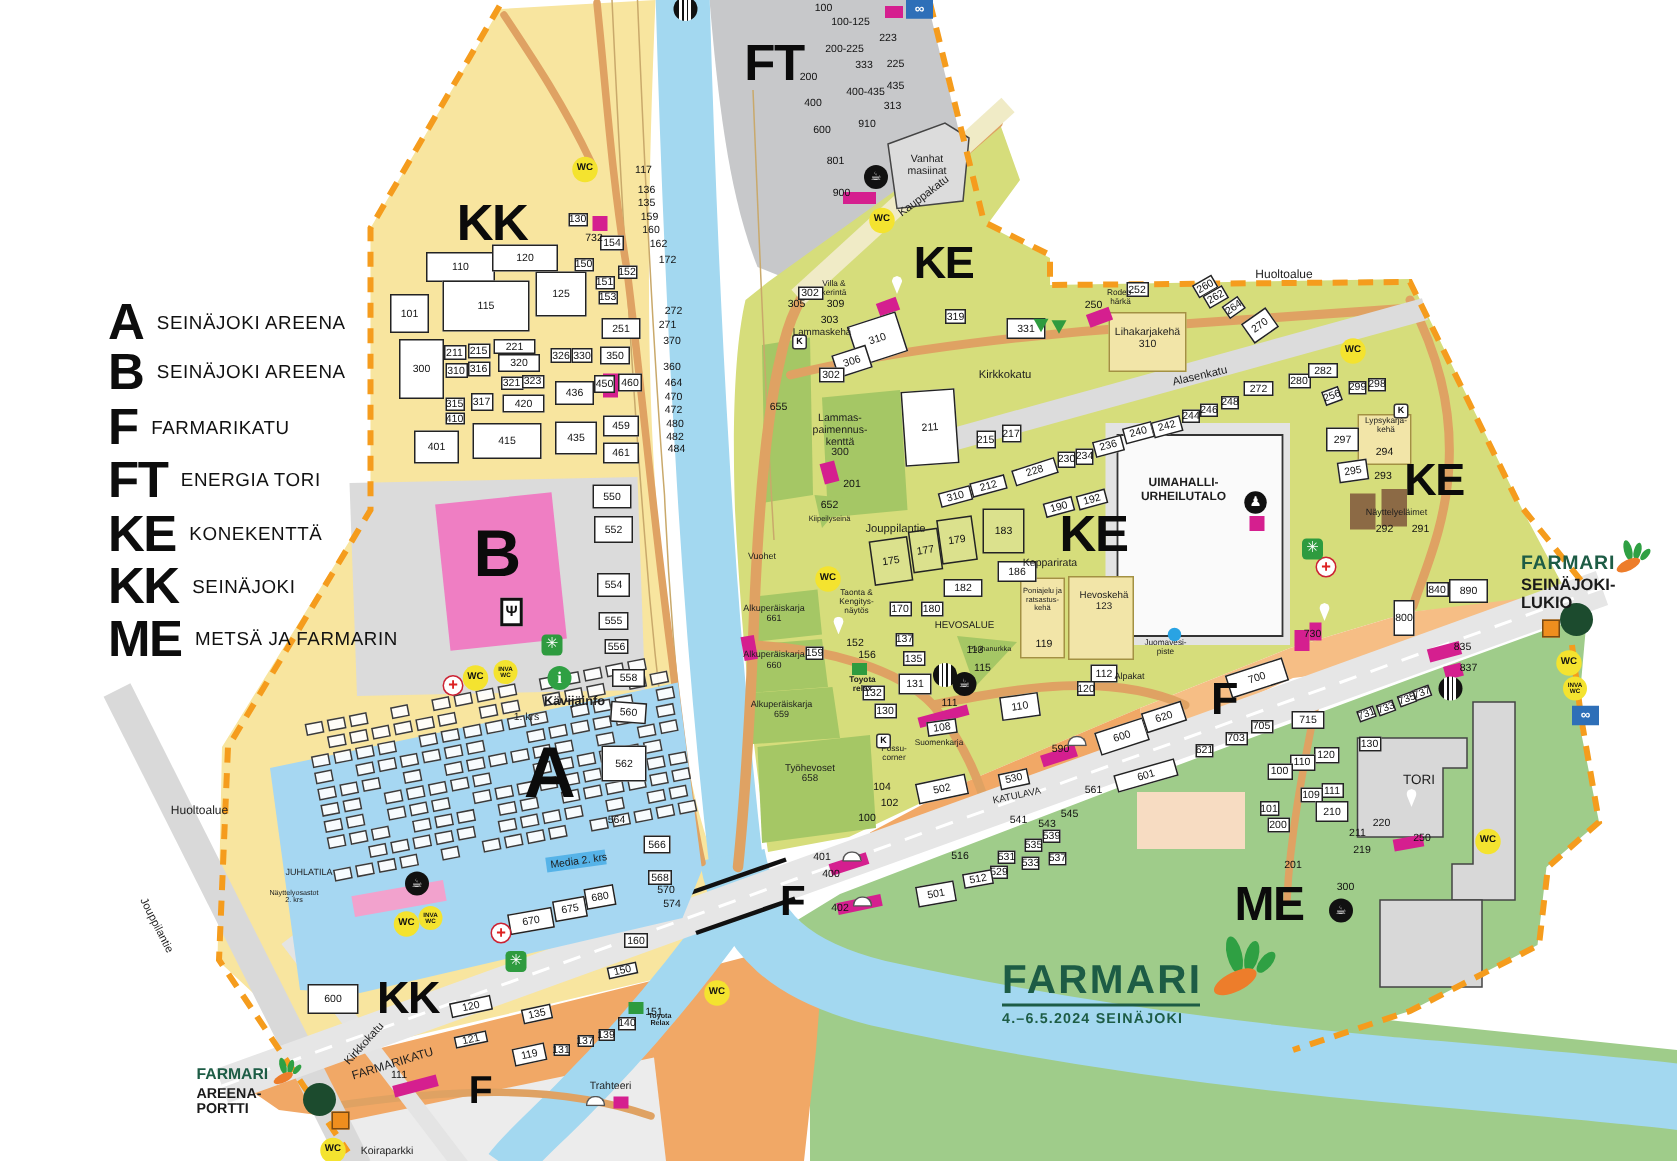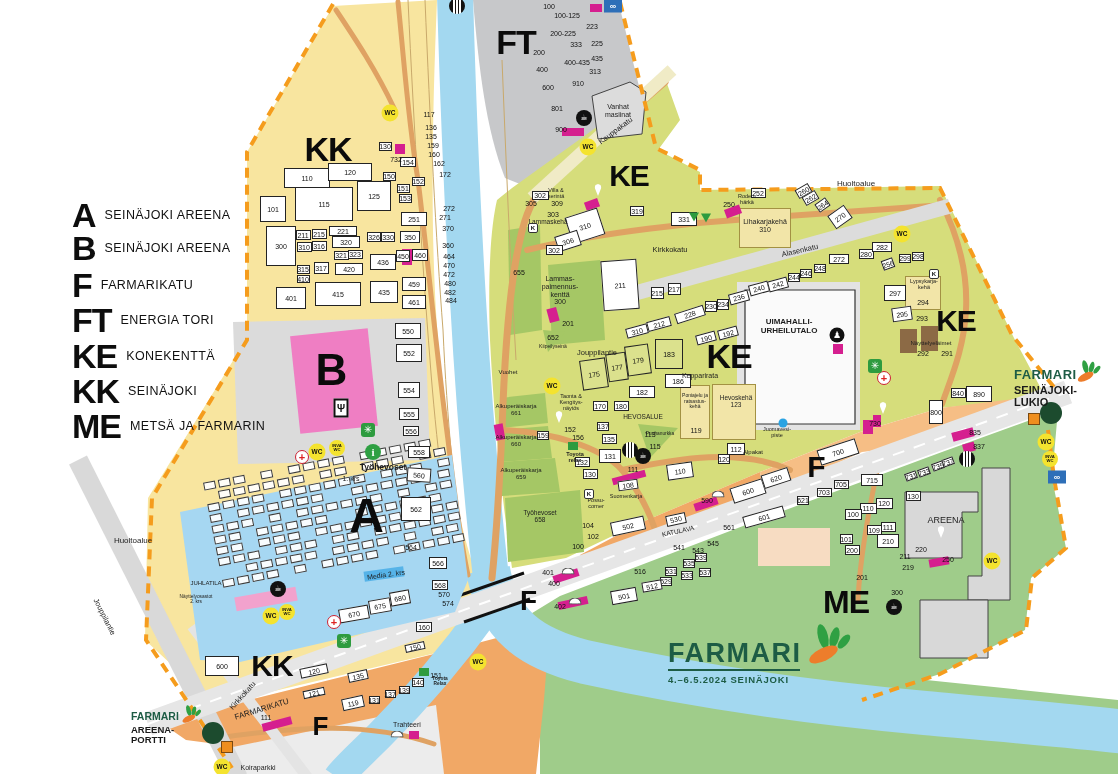--- a/index.html
+++ b/index.html
@@ -633,22 +633,22 @@
       <div class="lb" style="left: 695px; top: 401px; font-size: 5px; transform: translate(-50%, -50%) rotate(0deg);">Poniajelu ja
 ratsastus-
 kehä</div>
       <div class="lb" style="left: 736px; top: 401px; font-size: 6.5px; transform: translate(-50%, -50%) rotate(0deg);">Hevoskehä
 123</div>
       <div class="lb" style="left: 924px; top: 284px; font-size: 5.5px; transform: translate(-50%, -50%) rotate(0deg);">Lypsykarja-
 kehä</div>
       <div class="lb" style="left: 931px; top: 343px; font-size: 6px; transform: translate(-50%, -50%) rotate(0deg);">Näyttelyeläimet</div>
       <div class="lb bold" style="left: 789px; top: 327px; font-size: 8px; transform: translate(-50%, -50%) rotate(0deg);">UIMAHALLI-
 URHEILUTALO</div>
-      <div class="lb" style="left: 946px; top: 520px; font-size: 9px; transform: translate(-50%, -50%) rotate(0deg);">AREENA</div>
-      <div class="lb bold" style="left: 383px; top: 468px; font-size: 8.5px; transform: translate(-50%, -50%) rotate(0deg);">Työhevoset</div>
+      <div class="lb" style="left: 946px; top: 520px; font-size: 9px; transform: translate(-50%, -50%) rotate(0deg);">TORI</div>
+      <div class="lb bold" style="left: 383px; top: 468px; font-size: 8.5px; transform: translate(-50%, -50%) rotate(0deg);">Kävijäinfo</div>
       <div class="lb" style="left: 351px; top: 479px; font-size: 7px; transform: translate(-50%, -50%) rotate(0deg);">1. krs</div>
       <div class="lb" style="left: 386px; top: 575px; font-size: 7px; transform: translate(-50%, -50%) rotate(-8deg);">Media 2. krs</div>
       <div class="lb" style="left: 206px; top: 583px; font-size: 6px; transform: translate(-50%, -50%) rotate(0deg);">JUHLATILA</div>
       <div class="lb" style="left: 196px; top: 599px; font-size: 4.8px; transform: translate(-50%, -50%) rotate(0deg);">Näyttelyosastot
 2. krs</div>
       <div class="lb" style="left: 678px; top: 531px; font-size: 6.5px; transform: translate(-50%, -50%) rotate(-12deg);">KATULAVA</div>
       <div class="lb" style="left: 407px; top: 725px; font-size: 7px; transform: translate(-50%, -50%) rotate(0deg);">Trahteeri</div>
       <div class="lb" style="left: 258px; top: 768px; font-size: 7px; transform: translate(-50%, -50%) rotate(0deg);">Koiraparkki</div>
       <div class="lb" style="left: 262px; top: 710px; font-size: 8px; transform: translate(-50%, -50%) rotate(-17deg);">FARMARIKATU</div>
       <div class="lb" style="left: 243px; top: 696px; font-size: 7.5px; transform: translate(-50%, -50%) rotate(-48deg);">Kirkkokatu</div>

